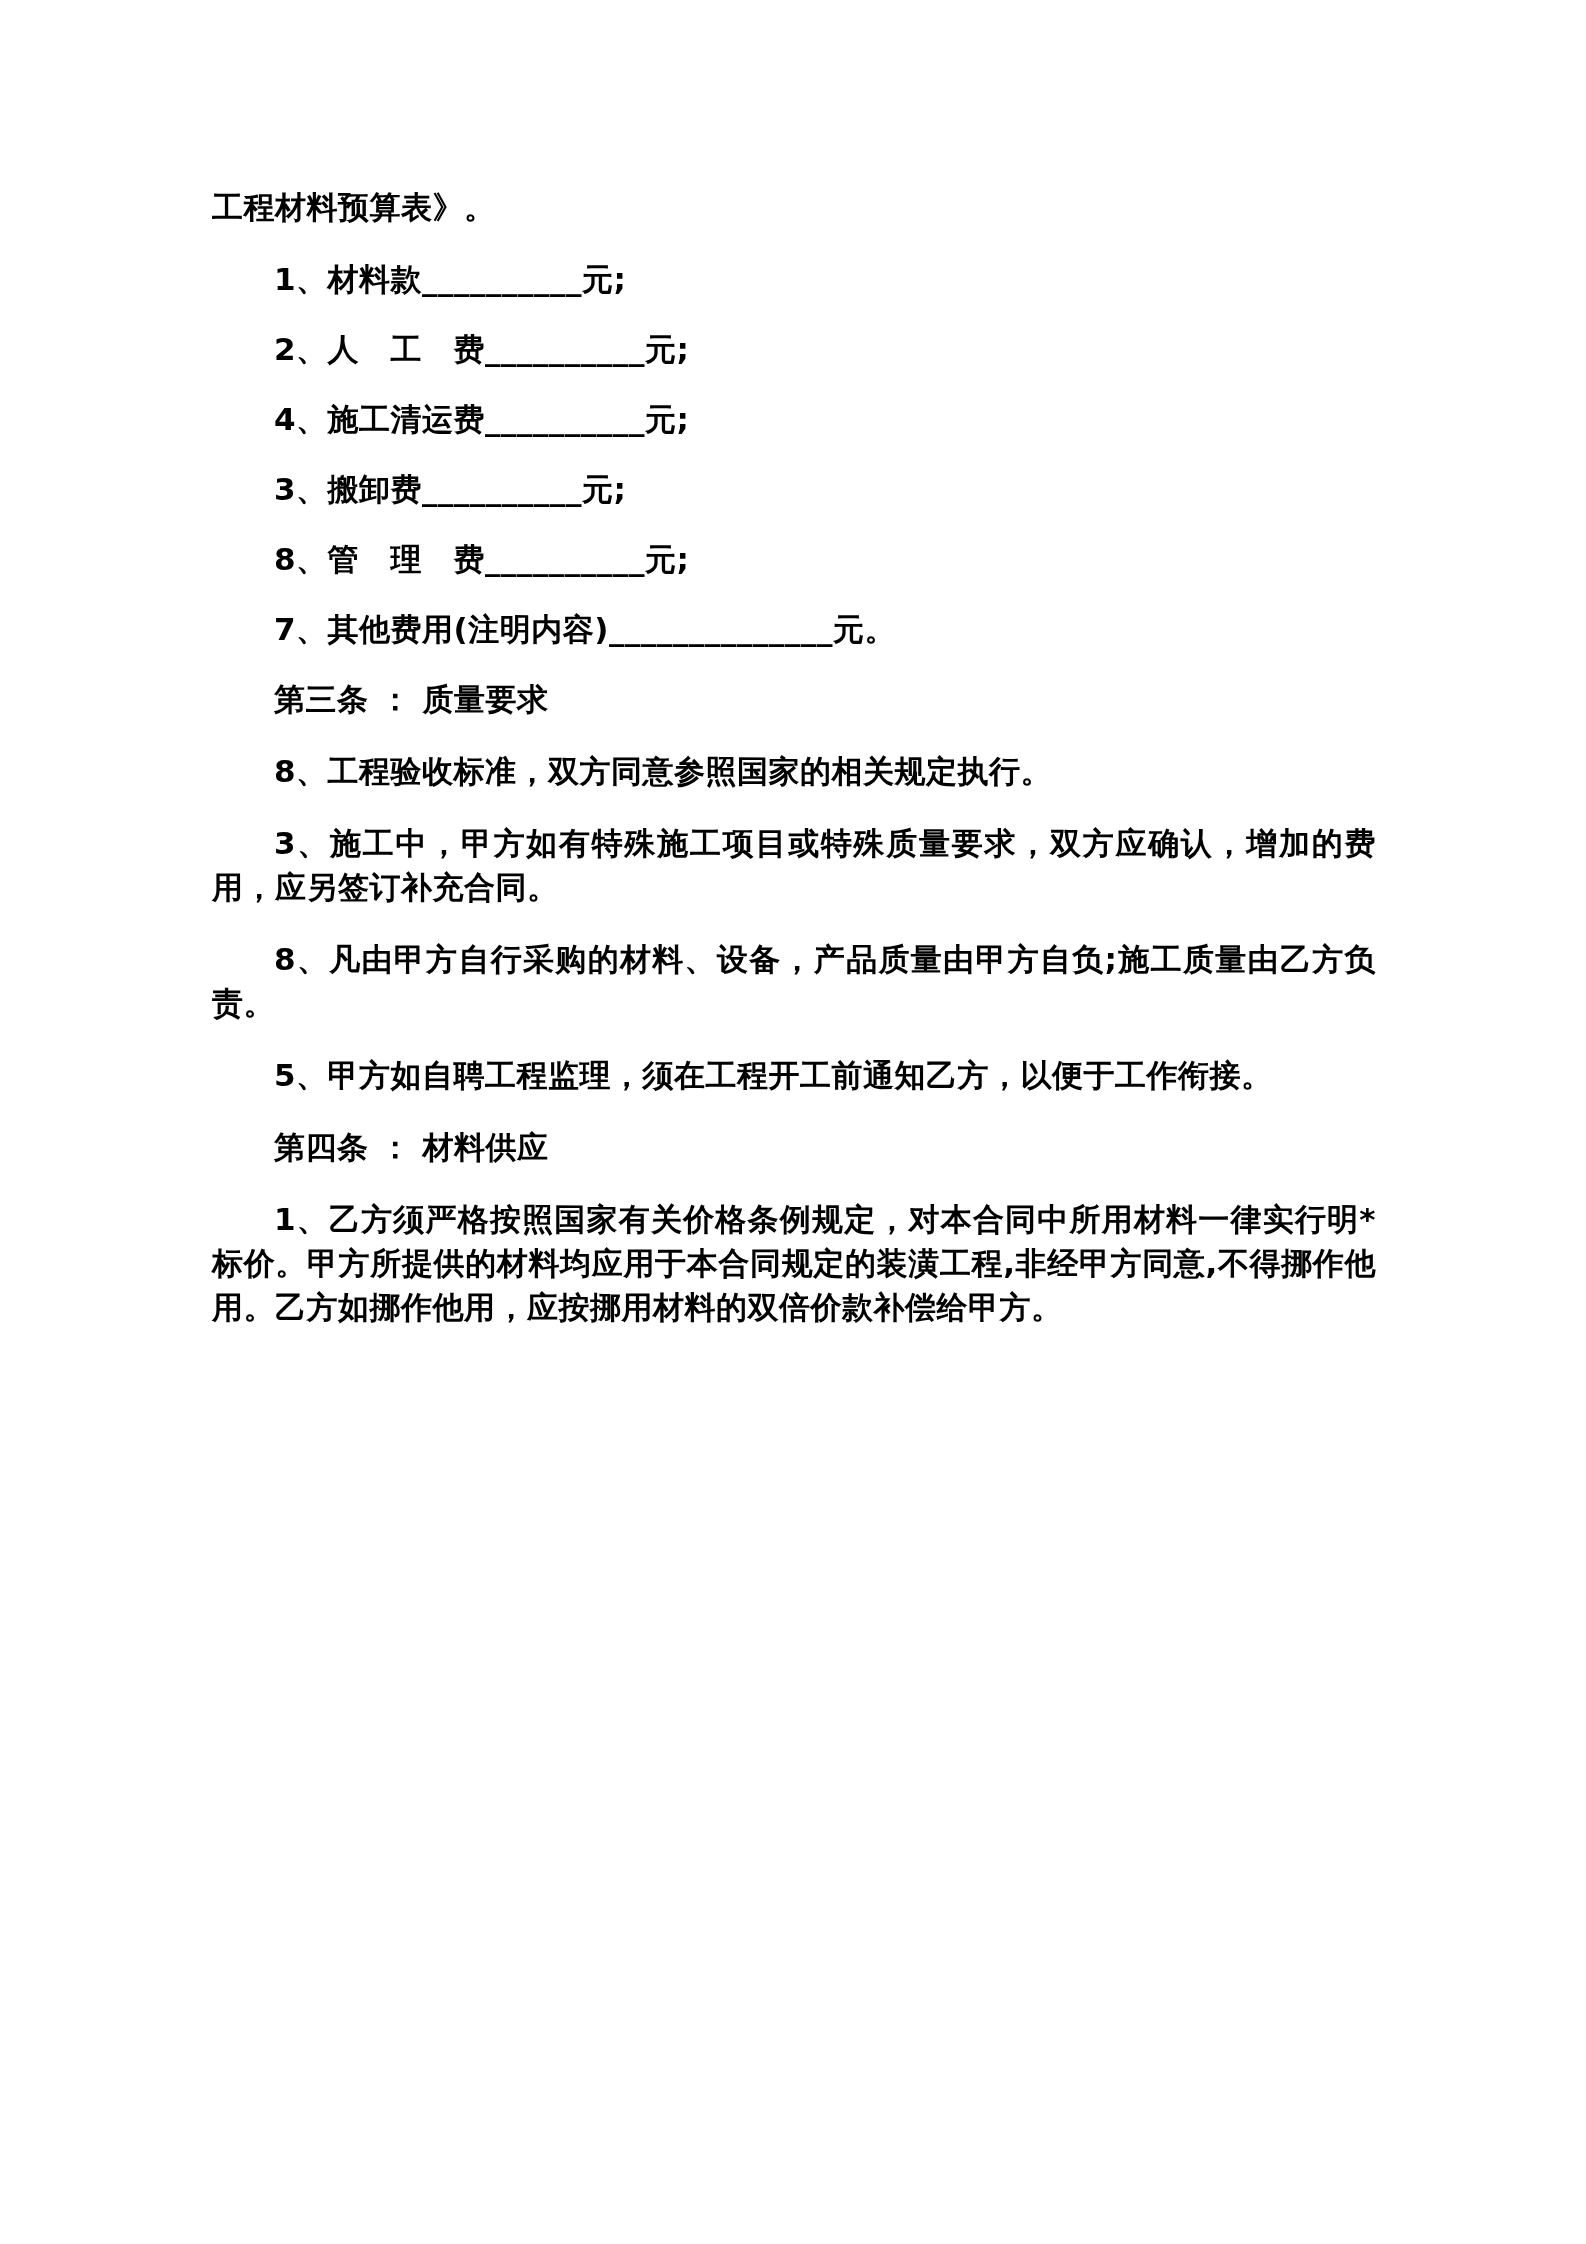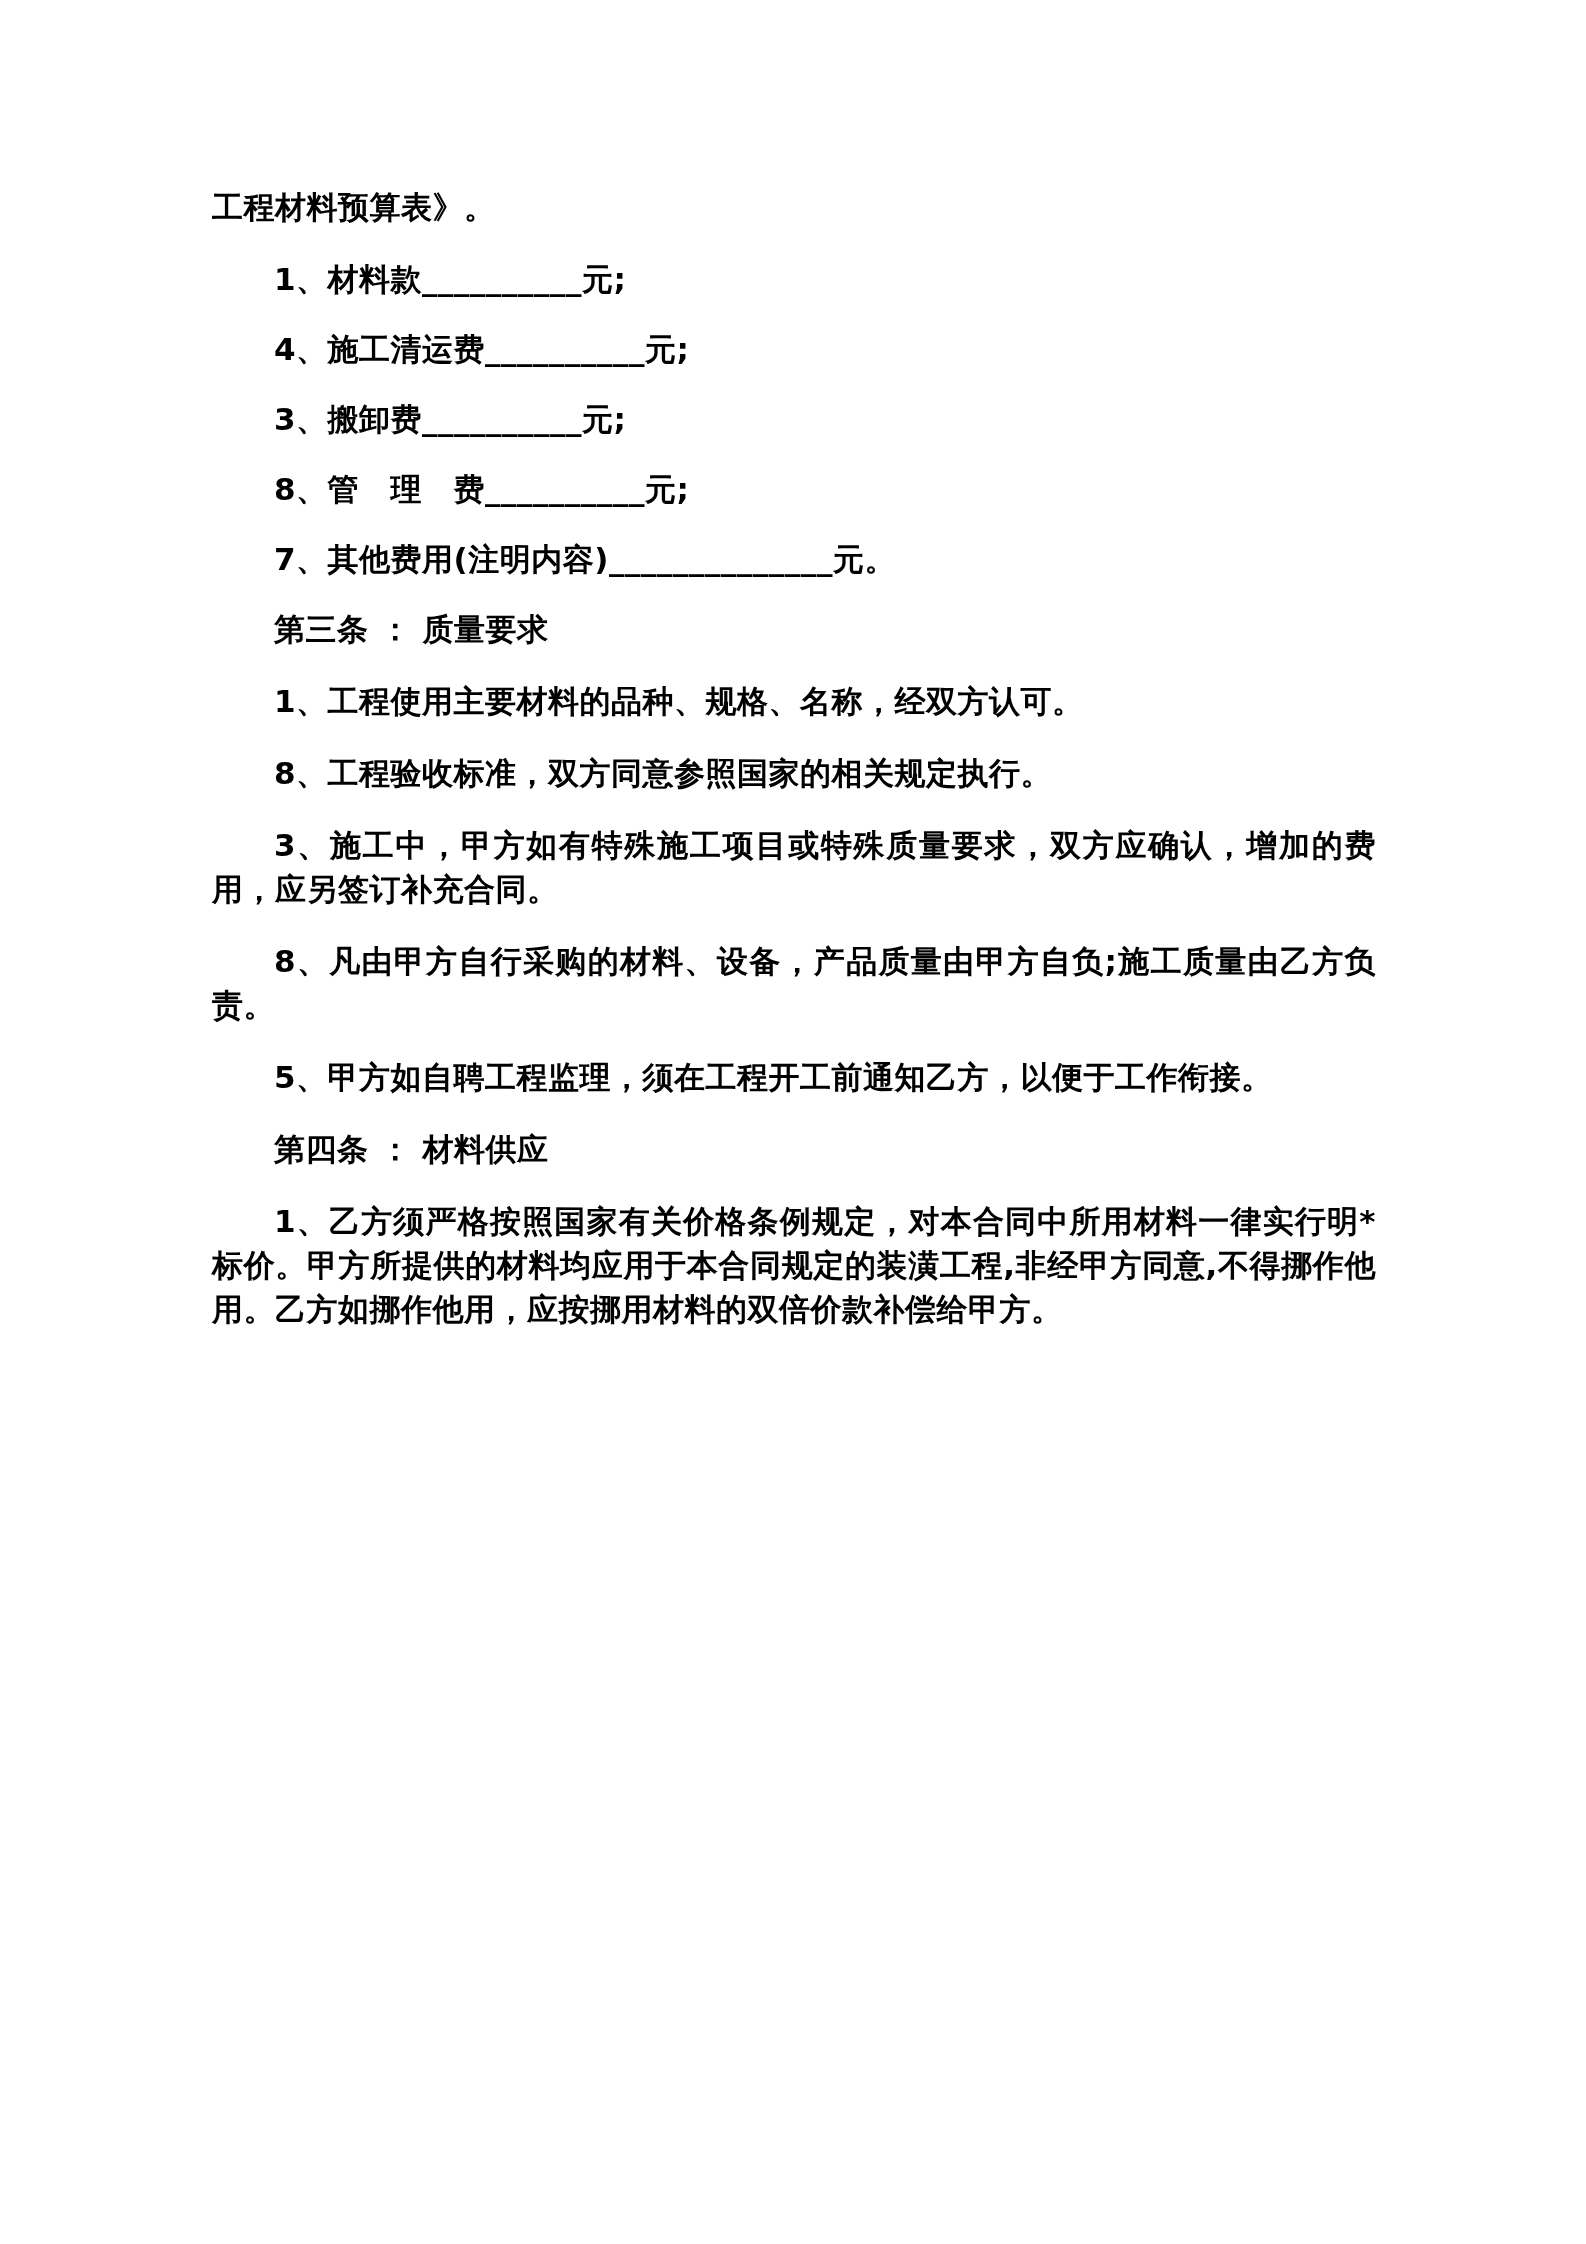--- a/index.html
+++ b/index.html
@@ -47,28 +47,28 @@
 </style>
 </head>
 <body>
 
 <div class="page">
   <div class="doc-body">
 
     <p class="para noindent">工程材料预算表》。</p>
 
     <p class="para indent tight">1、材料款__________元;</p>
+    <p class="para indent tight">2、人　工　费__________元;</p>
     <p class="para indent tight">4、施工清运费__________元;</p>
     <p class="para indent tight">3、搬卸费__________元;</p>
     <p class="para indent tight">8、管　理　费__________元;</p>
     <p class="para indent tight">7、其他费用(注明内容)______________元。</p>
 
     <p class="para indent">第三条 ： 质量要求</p>
 
-    <p class="para indent">1、工程使用主要材料的品种、规格、名称，经双方认可。</p>
     <p class="para indent">8、工程验收标准，双方同意参照国家的相关规定执行。</p>
     <p class="para indent">3、施工中，甲方如有特殊施工项目或特殊质量要求，双方应确认，增加的费用，应另签订补充合同。</p>
     <p class="para indent">8、凡由甲方自行采购的材料、设备，产品质量由甲方自负;施工质量由乙方负责。</p>
     <p class="para indent">5、甲方如自聘工程监理，须在工程开工前通知乙方，以便于工作衔接。</p>
 
     <p class="para indent">第四条 ： 材料供应</p>
 
     <p class="para indent">1、乙方须严格按照国家有关价格条例规定，对本合同中所用材料一律实行明*标价。甲方所提供的材料均应用于本合同规定的装潢工程,非经甲方同意,不得挪作他用。乙方如挪作他用，应按挪用材料的双倍价款补偿给甲方。</p>
 
   </div>

